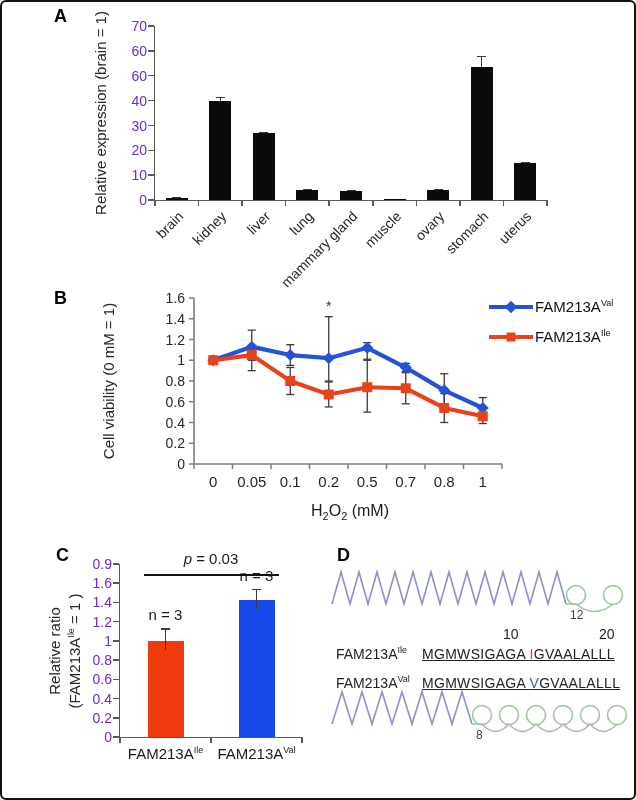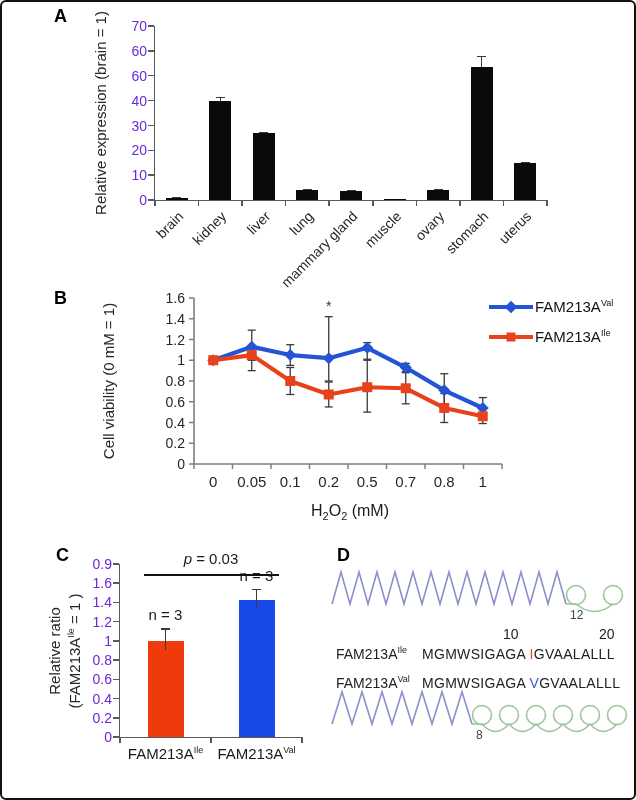--- a/index.html
+++ b/index.html
@@ -17,21 +17,21 @@
   .cat-label{position:absolute;font-size:14px;color:#262626;text-align:right;transform:rotate(-45deg);transform-origin:100% 0;white-space:nowrap;}
   .vlabel{position:absolute;text-align:center;transform:rotate(-90deg);font-size:15px;color:#262626;line-height:17px;white-space:nowrap;}
   .annot{position:absolute;font-size:15px;color:#1a1a1a;text-align:center;}
   sup{font-size:9px;}
   .legend{position:absolute;display:flex;flex-direction:column;gap:13px;}
   .legend-row{display:flex;align-items:center;gap:2px;}
   .legend-swatch{position:relative;width:44px;height:4px;}
   .legend-marker{position:absolute;top:50%;left:50%;}
   .legend-label{font-size:15px;color:#111;}
   .sig-line{position:absolute;background:#111;height:2.2px;}
-  .seq-row{position:absolute;font-size:14px;color:#222;white-space:nowrap;letter-spacing:0.3px;}
+  .seq-row{position:absolute;font-size:14px;color:#222;white-space:nowrap;letter-spacing:0.3px;text-decoration:underline;}
   .seq-name{display:inline-block;width:86px;letter-spacing:0;}
   .ruler-num{position:absolute;font-size:14px;color:#222;}
   .ss-label{font-size:12px;fill:#444;}
 </style>
 </head>
 <body>
 
 <div id="figure">
 
   <div class="panel" style="left:0;top:0;width:636px;height:280px;">

